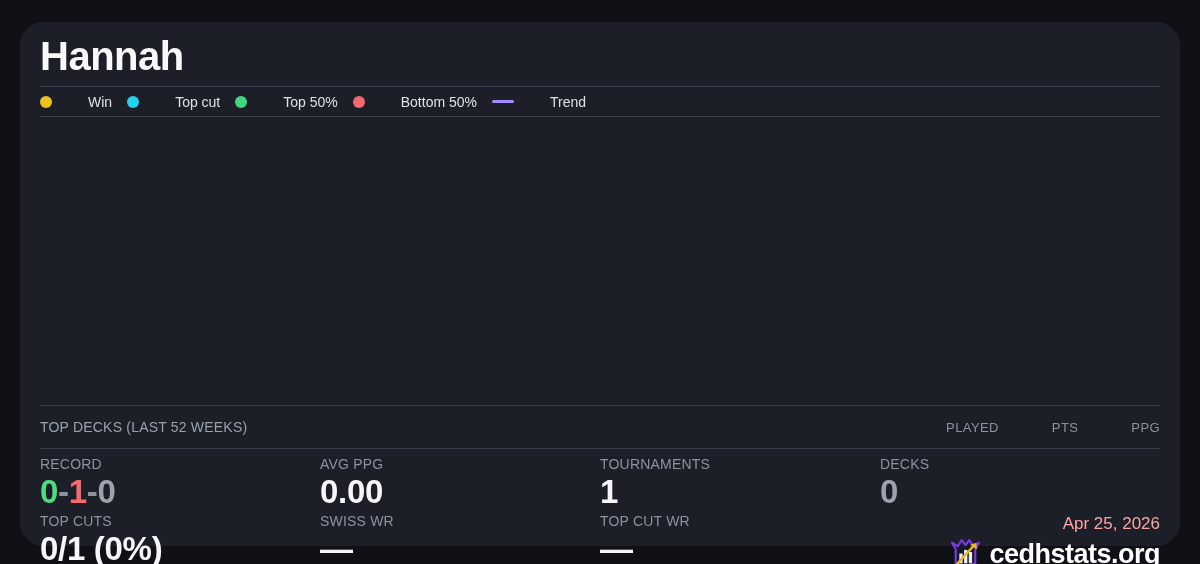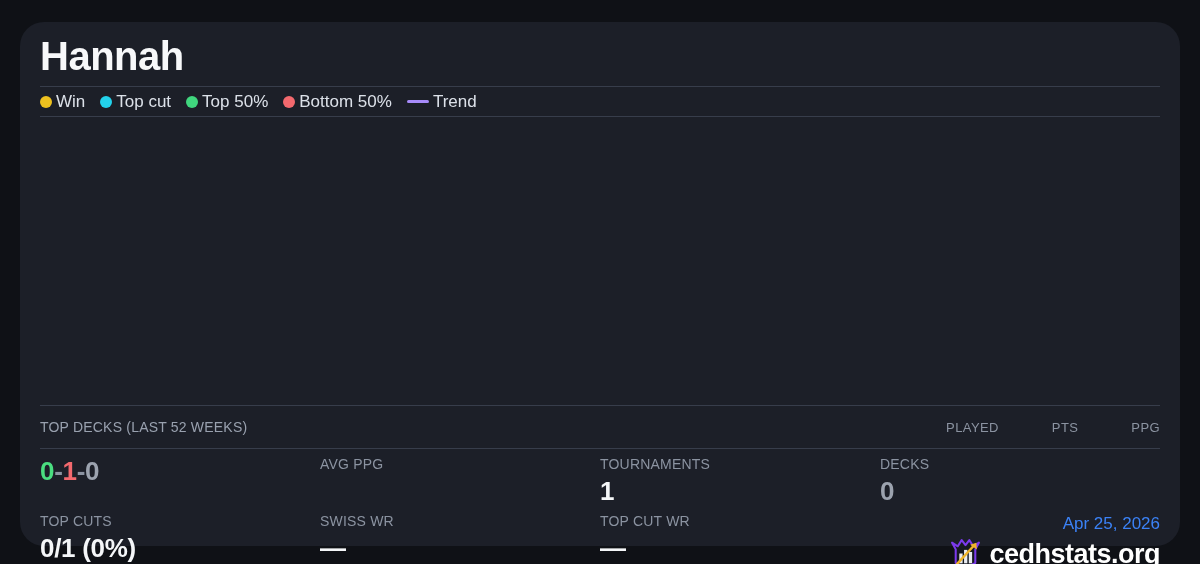--- a/index.html
+++ b/index.html
@@ -36,56 +36,56 @@
   .strip2 { height:44px; }
   .section-heading {
     font-size:14px;
     color:#99a1af;
     letter-spacing:0.2px;
   }
   .legend { display:flex; align-items:center; gap:15px; }
   .legend-item { display:flex; align-items:center; gap:4px; cursor:default; }
   .legend-dot { width:12px; height:12px; border-radius:50%; }
   .legend-line { width:22px; height:3px; border-radius:2px; }
-  .legend-label { font-size:17px; color:#dce1e9; }
+  .legend-label { font-size:14px; color:#dce1e9;margin-left:32px; }
   .chart-area { height:288px; }
   .deck-cols { display:flex; gap:53px; }
   .deck-col { font-size:13px; color:#8b93a1; letter-spacing:0.4px; }
   .stats {
     display:grid;
     grid-template-columns:repeat(4,1fr);
     padding-top:7px;
   }
   .stat { padding-bottom:6px; }
   .stat-label {
     font-size:14px;
     color:#8b93a1;
     line-height:17px;
     margin-bottom:3px;
     letter-spacing:0.2px;
   }
   .stat-value {
-    font-size:26px;
+    font-size:33px;
     font-weight:700;
     line-height:31px;
     color:#f4f6f8;
     letter-spacing:-0.3px;
   }
   .muted-value { color:#9ca3af; }
   .record-sep { color:#8b93a1; }
   .footer-cell {
     grid-column:4;
     display:flex;
     flex-direction:column;
     align-items:flex-end;
     justify-content:flex-start;
   }
   .footer-date {
     font-size:17px;
-    color:#3b82f6;
+    color:#fca5a5;
     line-height:17px;
     margin-top:2px;
     margin-bottom:5px;
   }
   .brand { display:flex; align-items:center; gap:7px; text-decoration:none; }
   .brand-name {
     font-size:27px;
     font-weight:700;
     color:#ffffff;
     letter-spacing:-0.5px;
@@ -131,25 +131,27 @@
     <div class="deck-cols">
       <span class="deck-col">PLAYED</span>
       <span class="deck-col">PTS</span>
       <span class="deck-col">PPG</span>
     </div>
   </div>
 
   <div class="stats">
 
     <div class="stat">
+      <div class="stat-label">RECORD</div>
       <div class="stat-value"><span style="color: rgb(74, 222, 128);">0</span><span class="record-sep">-</span><span style="color: rgb(243, 105, 110);">1</span><span class="record-sep">-</span><span style="color: rgb(156, 163, 175);">0</span></div>
     </div>
 
     <div class="stat">
       <div class="stat-label">AVG PPG</div>
+      <div class="stat-value">0.00</div>
     </div>
 
     <div class="stat">
       <div class="stat-label">TOURNAMENTS</div>
       <div class="stat-value">1</div>
     </div>
 
     <div class="stat">
       <div class="stat-label">DECKS</div>
       <div class="stat-value muted-value">0</div>

